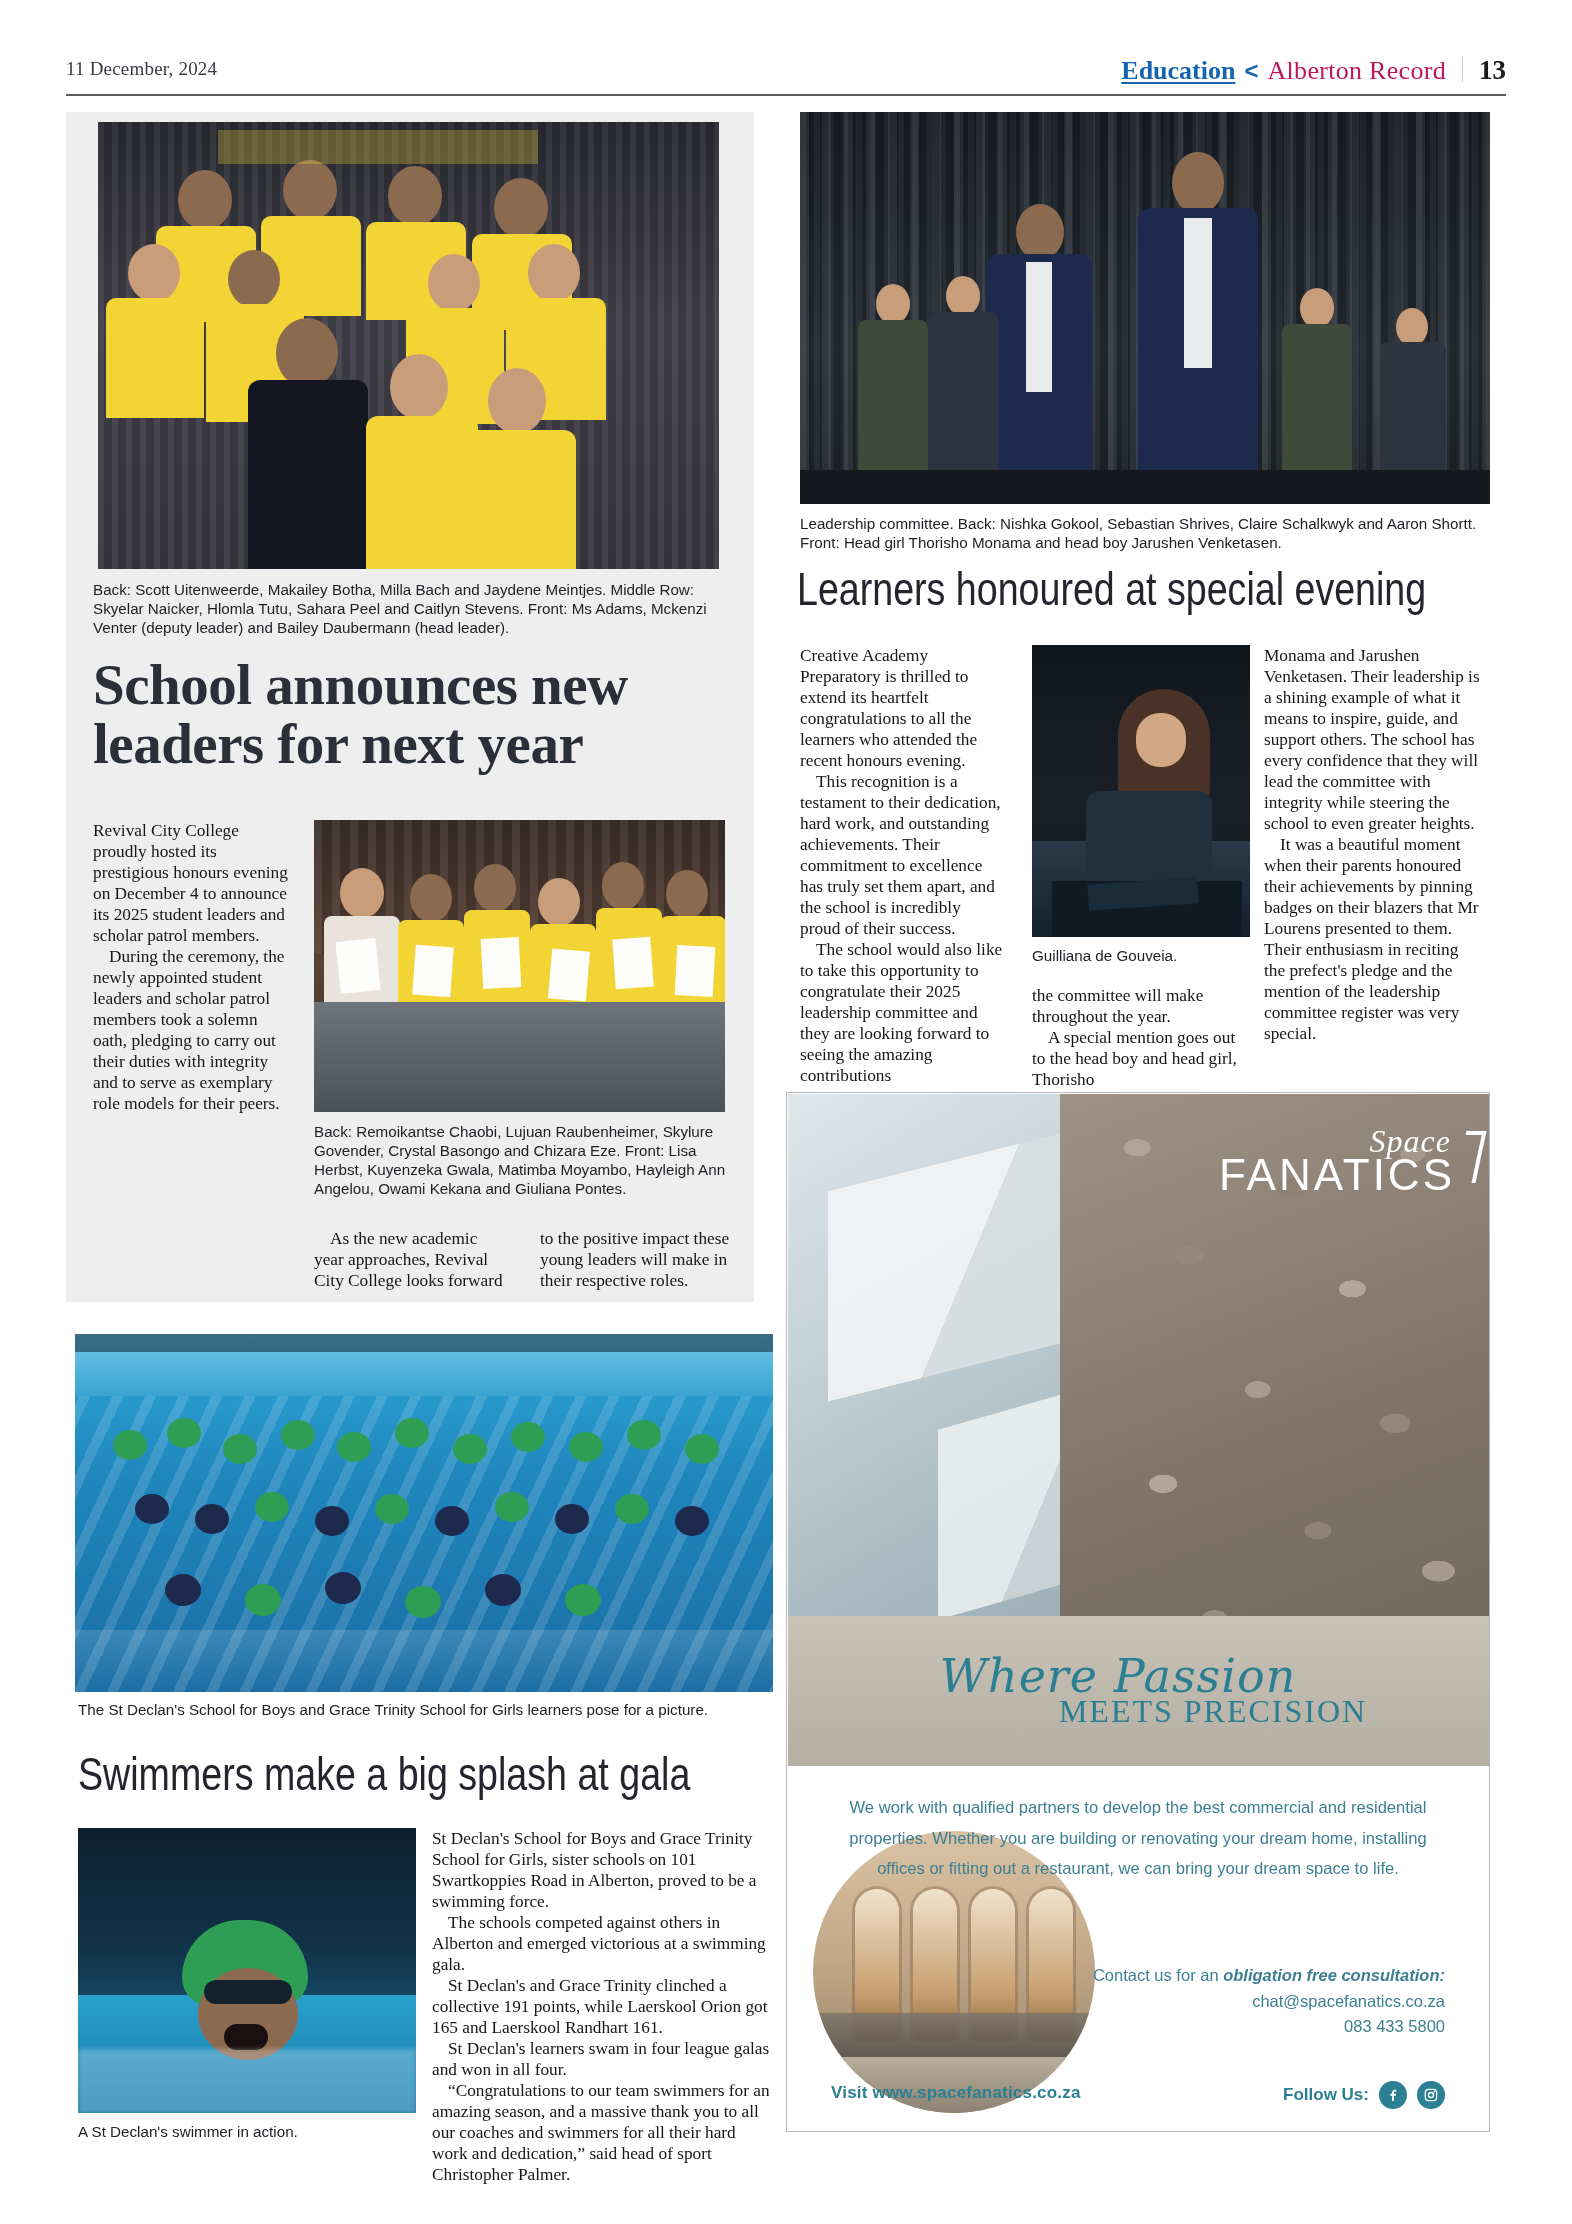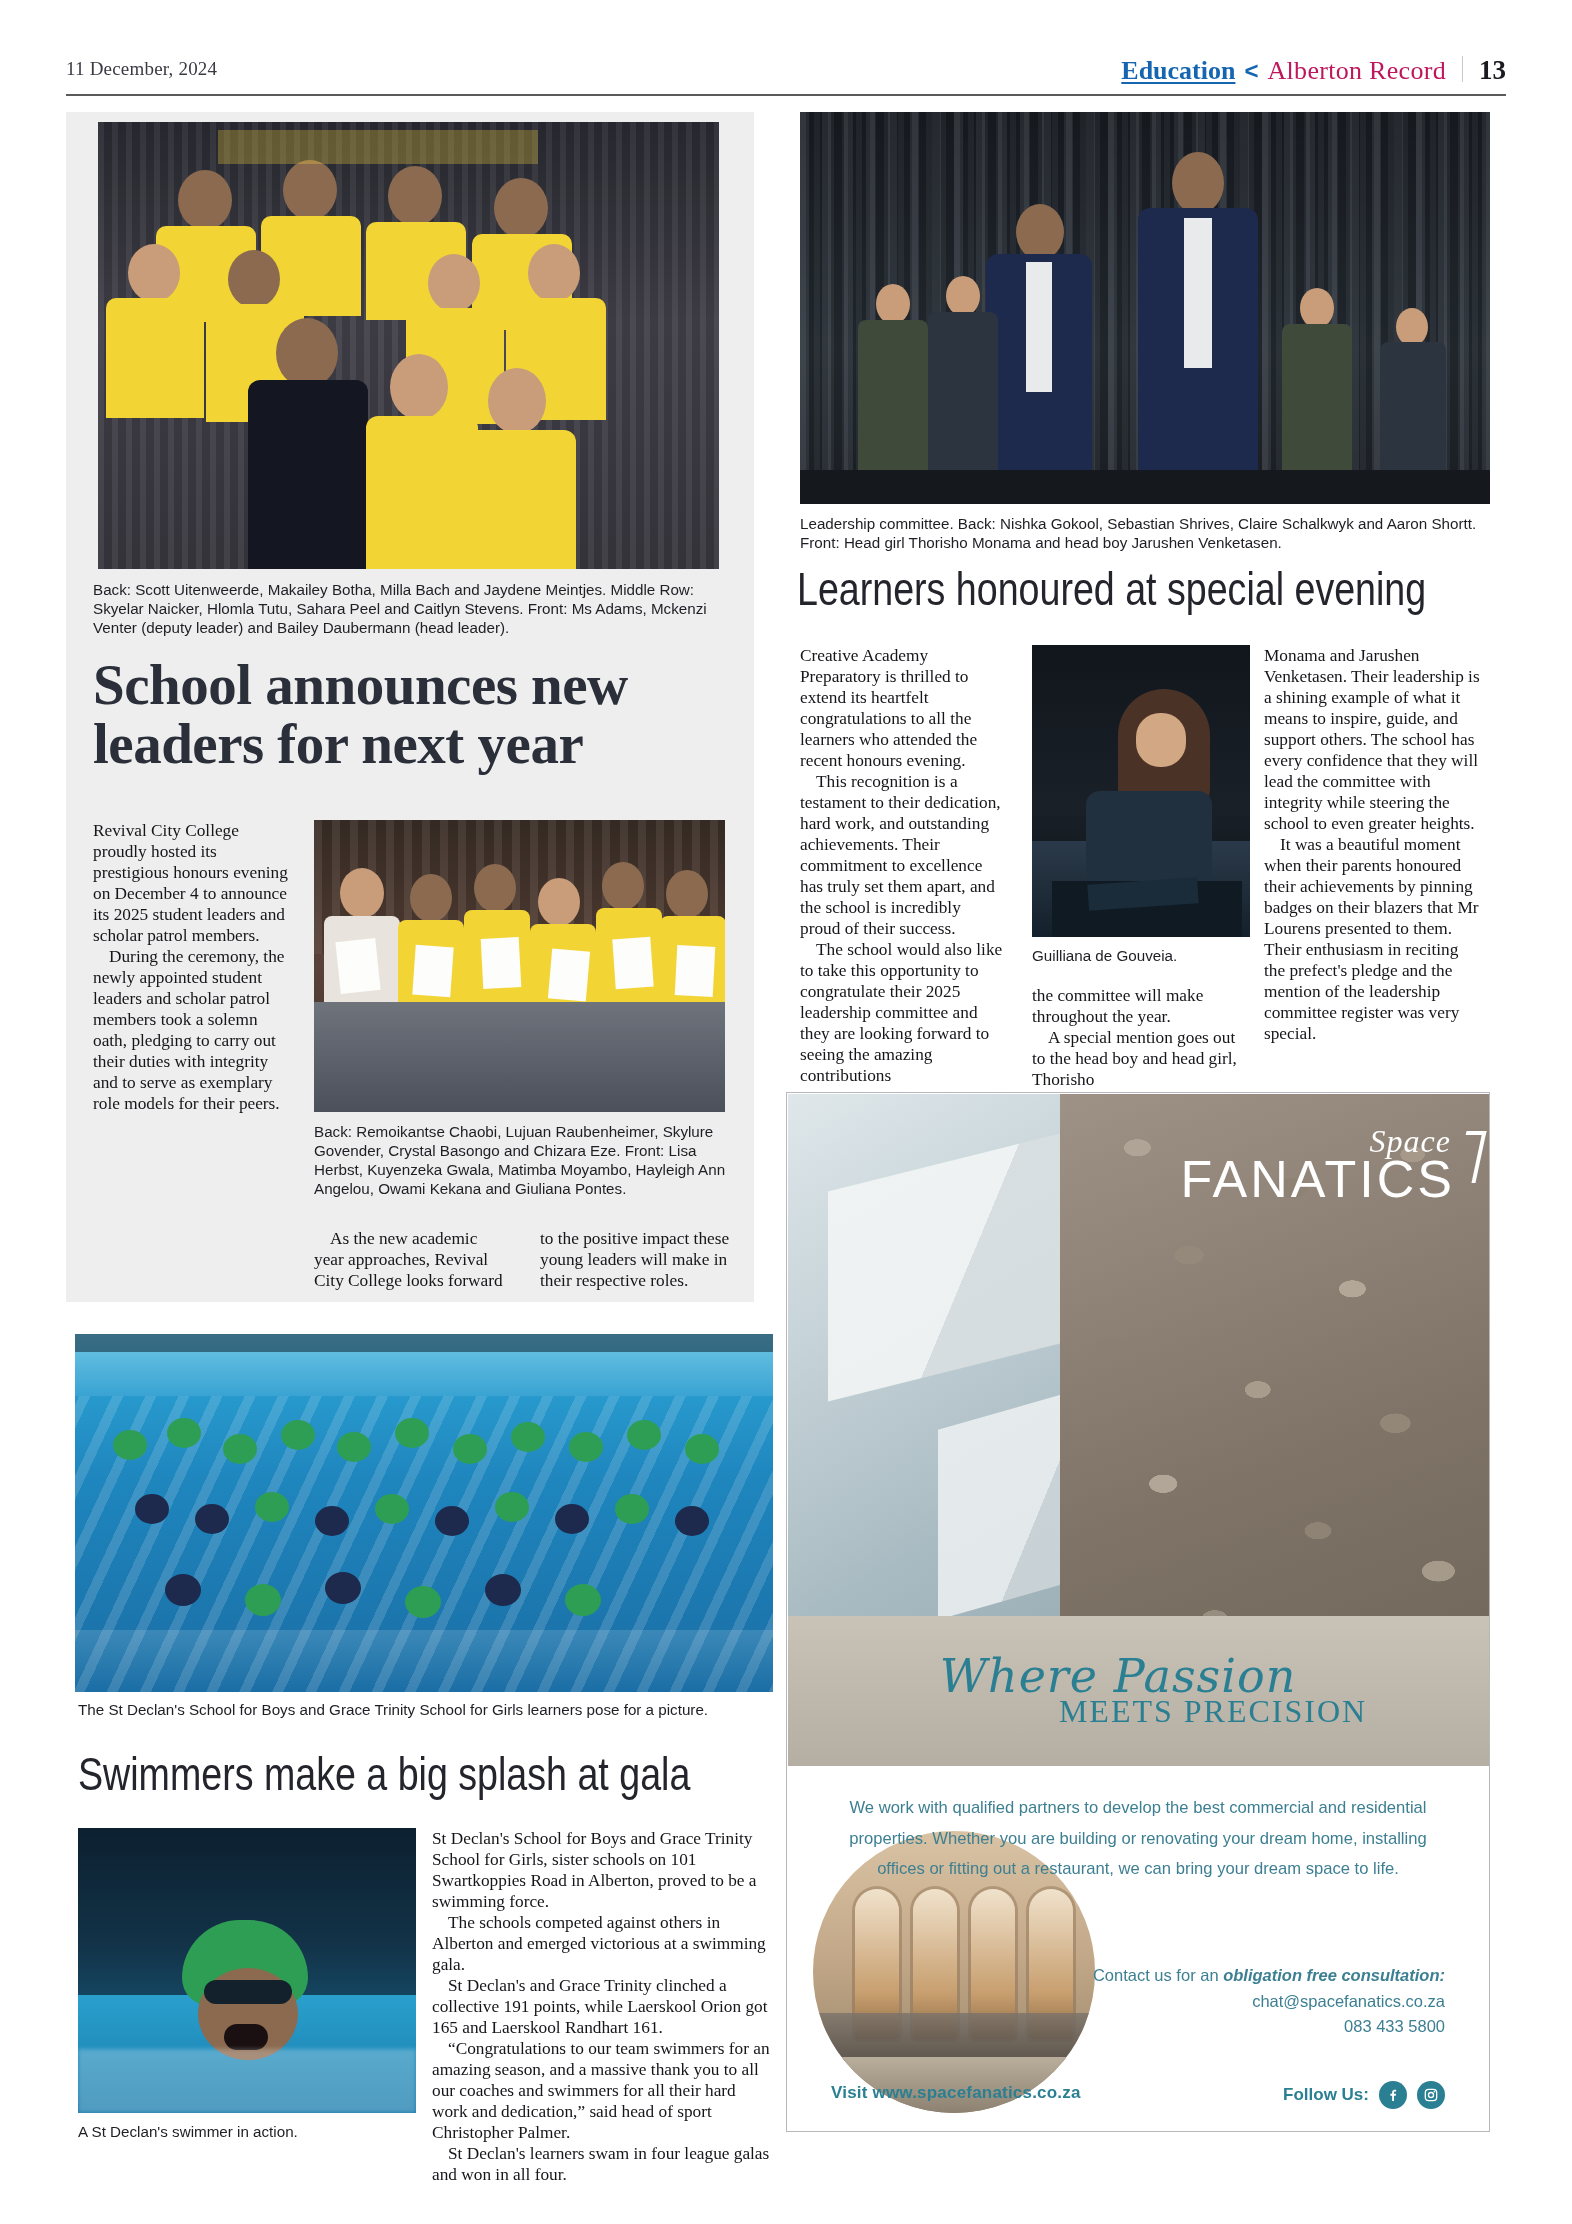--- a/index.html
+++ b/index.html
@@ -363,21 +363,21 @@
     font-family: "Liberation Serif", serif;
     font-style: italic;
     font-size: 32px;
     letter-spacing: 1px;
     line-height: 1;
     margin-bottom: -4px;
     margin-right: 4px;
   }
   .ad-logo .fanatics {
     font-family: "Liberation Sans", sans-serif;
-    font-size: 52px;
+    font-size: 44px;
     letter-spacing: 3px;
     line-height: 1;
   }
   .ad-logo .mark {
     position: absolute;
     right: -26px; top: 6px;
     width: 20px; height: 52px;
     border-right: 4px solid #ffffff;
     border-top: 4px solid #ffffff;
     transform: skewX(-12deg);
@@ -686,22 +686,22 @@
     <div style="position:absolute;left:146px;top:196px;width:44px;height:26px;background:#1a1012;border-radius:14px;"></div>
     <div style="position:absolute;left:0;bottom:0;width:100%;height:64px;background:rgba(255,255,255,.25);filter:blur(2px);"></div>
   </div>
 
   <div class="caption" id="caption-swimmer">A St Declan's swimmer in action.</div>
 
   <div class="body-col" id="art3-col">
     <p>St Declan's School for Boys and Grace Trinity School for Girls, sister schools on 101 Swartkoppies Road in Alberton, proved to be a swimming force.</p>
     <p>The schools competed against others in Alberton and emerged victorious at a swimming gala.</p>
     <p>St Declan's and Grace Trinity clinched a collective 191 points, while Laerskool Orion got 165 and Laerskool Randhart 161.</p>
+    <p>St Declan's learners swam in four league galas and won in all four.</p>
     <p>“Congratulations to our team swimmers for an amazing season, and a massive thank you to all our coaches and swimmers for all their hard work and dedication,” said head of sport Christopher Palmer.</p>
-    <p>St Declan's learners swam in four league galas and won in all four.</p>
   </div>
 
   <div class="advert">
 
     <div class="ad-photo">
       <div class="glassrail"></div>
       <div class="stair"></div>
       <div class="stair2"></div>
       <div class="stone"></div>
       <div class="floor"></div>

